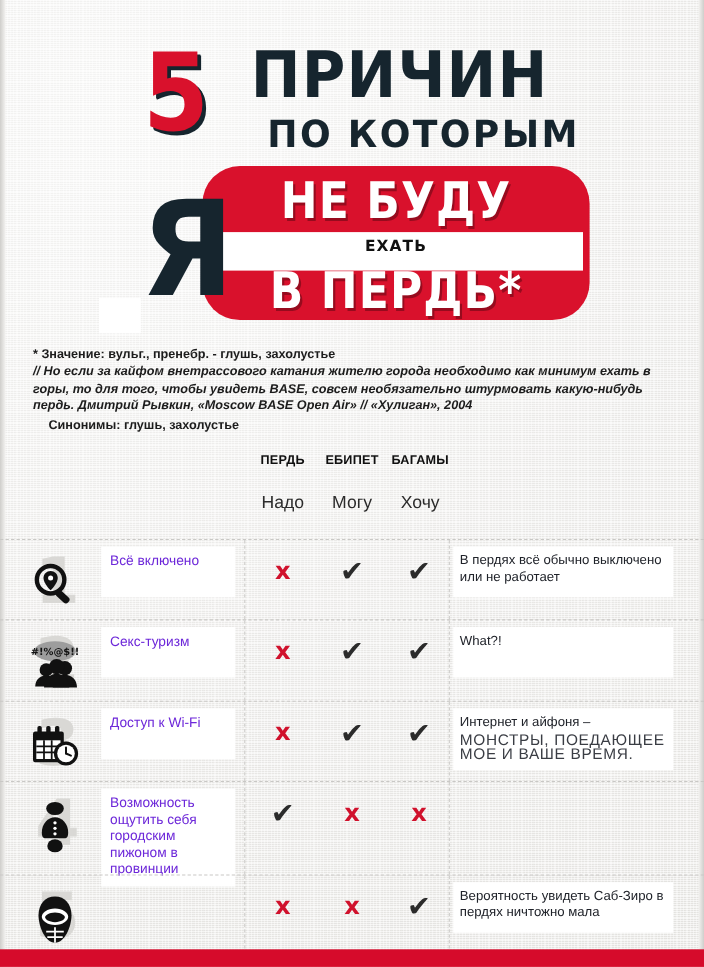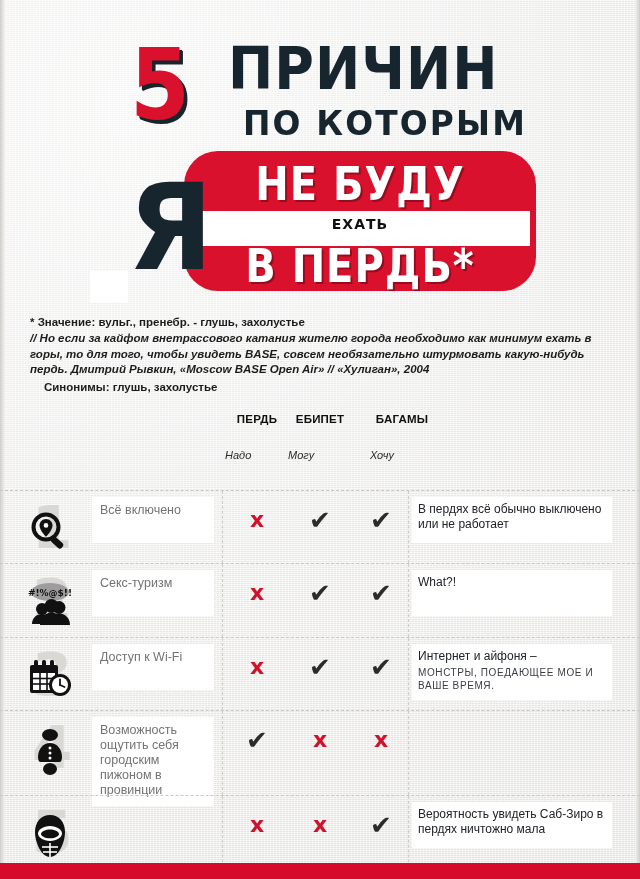--- a/index.html
+++ b/index.html
@@ -226,27 +226,27 @@
     text-align: center;
     font-size: 11.5px;
     font-weight: bold;
     color: #101010;
     letter-spacing: 0.2px;
   }
   .col-sub {
     position: absolute;
     top: 44px;
     width: 64px;
-    font-size: 11px;
-    font-style: italic;
+    text-align: center;
+    font-size: 16px;
     color: #2b2b2b;
   }
   .c0 { left: 225px; }
   .c1 { left: 288px; }
-  .c2 { left: 370px; }
+  .c2 { left: 350px; }
 
   .rows {
     position: absolute;
     left: 0;
     top: 85px;
     width: 640px;
   }
   .row {
     position: relative;
     width: 640px;
@@ -285,21 +285,21 @@
     position: absolute;
     left: 92px;
     top: 6px;
     width: 122px;
     min-height: 46px;
     background: #ffffff;
     padding: 6px 8px 8px 8px;
     box-sizing: border-box;
     font-size: 12.5px;
     line-height: 15px;
-    color: #737373;
+    color: #6d28d9;
   }
   .mark {
     position: absolute;
     top: 18px;
     width: 64px;
     text-align: center;
     font-family: "DejaVu Sans", sans-serif;
     font-size: 22px;
     line-height: 22px;
     font-weight: bold;
@@ -319,21 +319,21 @@
     font-size: 12px;
     line-height: 14.5px;
     color: #20232a;
   }
   .note-cell .strong {
     font-weight: bold;
     display: block;
   }
   .note-cell .small-caps {
     display: block;
-    font-size: 10px;
+    font-size: 14px;
     letter-spacing: 0.6px;
     line-height: 13px;
     color: #3a3d44;
     margin-top: 2px;
   }
   .vdiv {
     position: absolute;
     top: 0;
     bottom: 0;
     width: 0;

